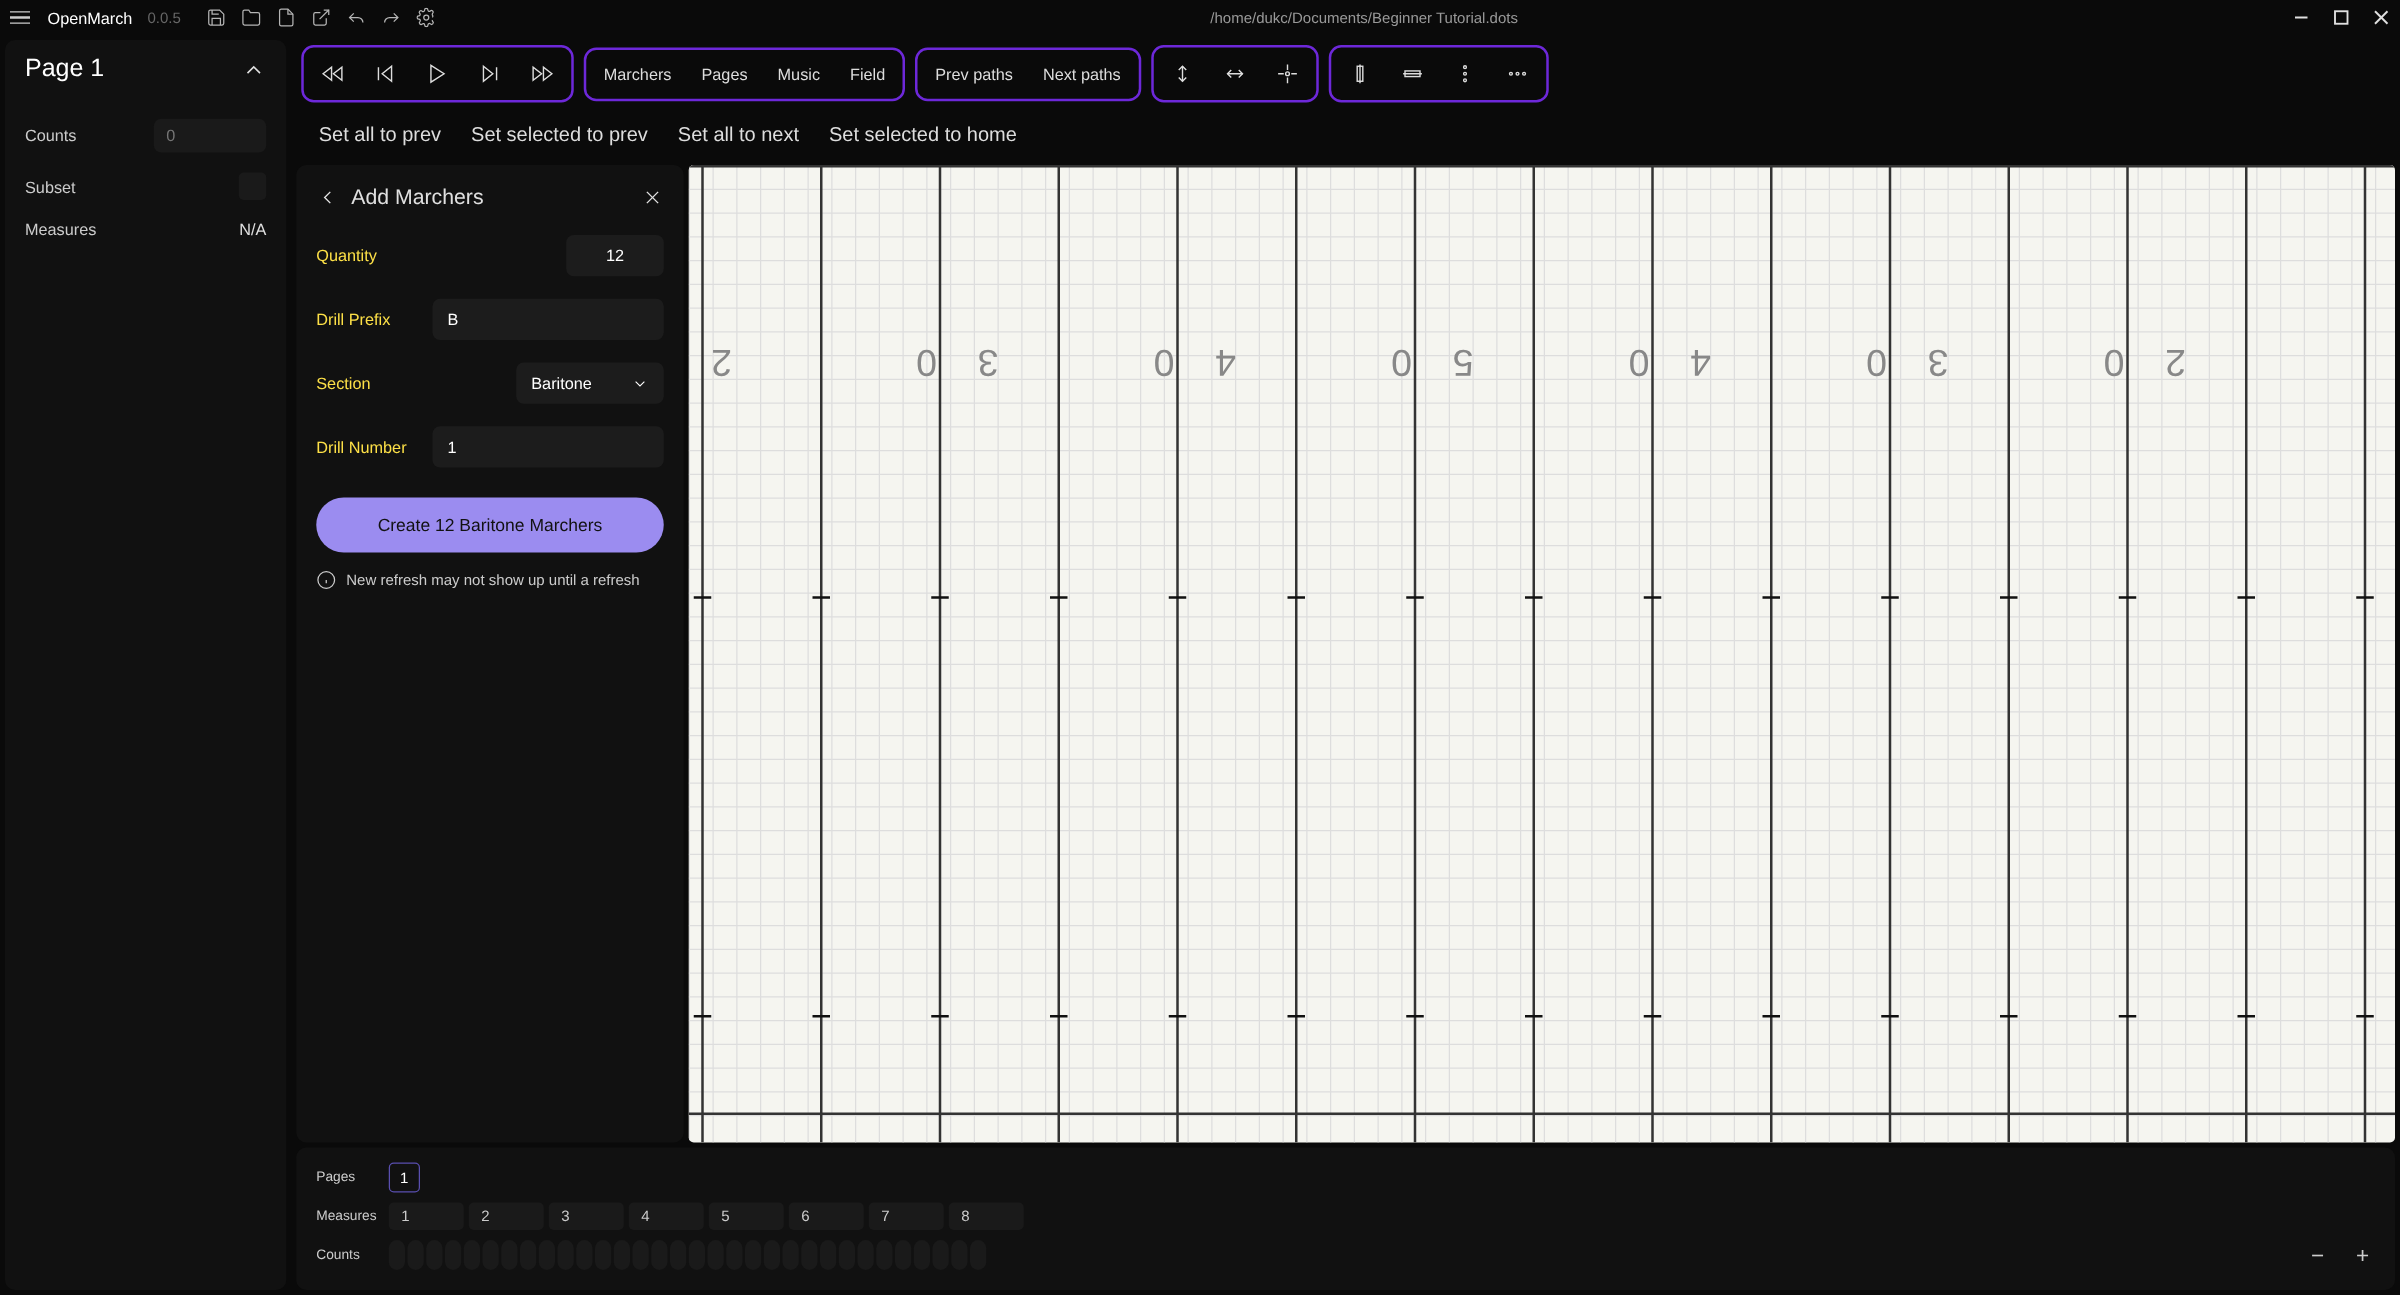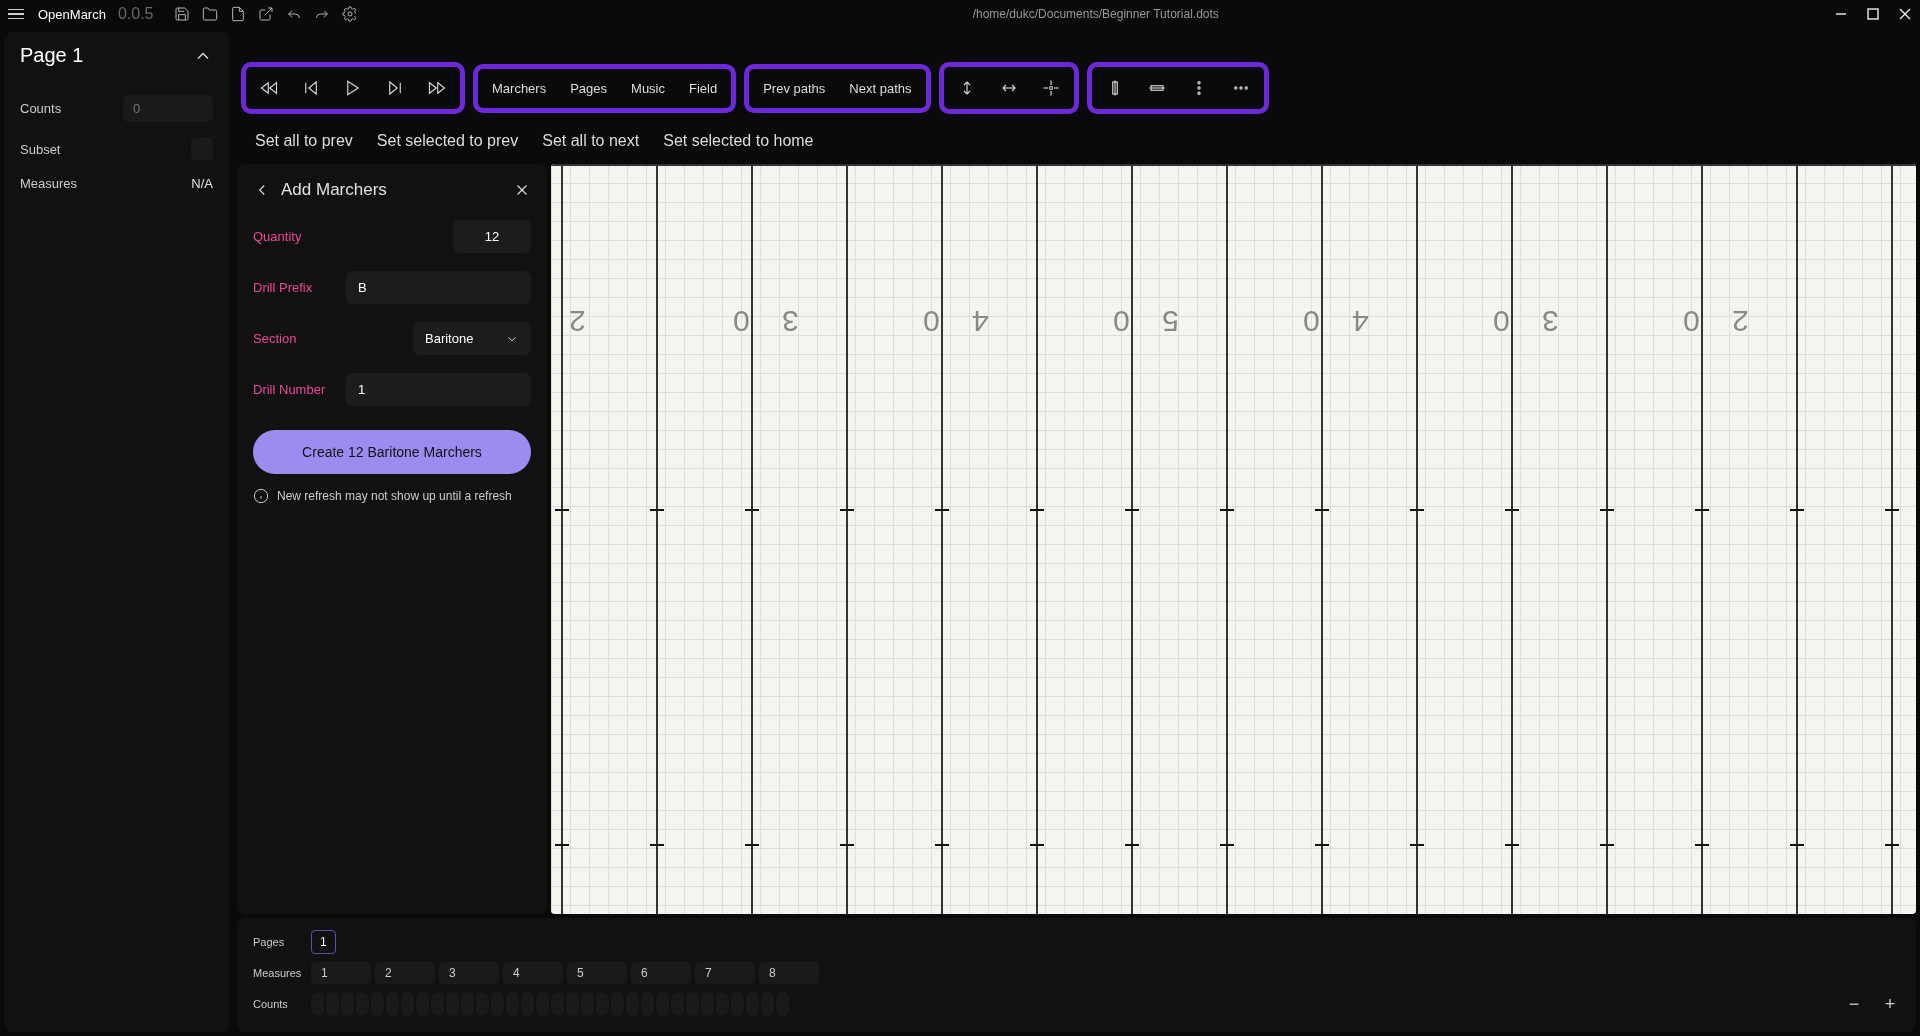--- a/index.html
+++ b/index.html
@@ -4,21 +4,21 @@
 <style>
 * { box-sizing: border-box; margin: 0; padding: 0; font-family: -apple-system, BlinkMacSystemFont, "Segoe UI", sans-serif; }
 body { background: #0a0a0a; color: #e0e0e0; width: 1920px; height: 1036px; overflow: hidden; position: relative; }
 
 
 .titlebar { height: 28px; display: flex; align-items: center; padding: 0 8px; background: #0a0a0a; }
 .titlebar-left { display: flex; align-items: center; gap: 12px; }
 .menu-icon { width: 18px; height: 18px; cursor: pointer; display:flex; flex-direction:column; justify-content:center; gap:3px;}
 .menu-icon span{height:1.5px;background:#ccc;width:16px;}
 .app-name { font-size: 13px; font-weight: 500; color: #fff; }
-.app-version { font-size: 16px; color: #666; }
+.app-version { font-size: 12px; color: #666; }
 .titlebar-icons { display: flex; gap: 12px; margin-left: 8px; }
 .tb-icon { width: 16px; height: 16px; cursor: pointer; opacity: 0.8; }
 .file-path { flex: 1; text-align: center; font-size: 12px; color: #999; }
 .window-controls { display: flex; gap: 18px; }
 .wc { width: 14px; height: 14px; cursor: pointer; display:flex;align-items:center;justify-content:center;}
 
 
 .content { display: flex; height: calc(100% - 28px); }
 
 
@@ -28,39 +28,39 @@
 .chevron { cursor: pointer; }
 .sidebar-row { display: flex; justify-content: space-between; align-items: center; margin-bottom: 16px; font-size: 13px; }
 .sidebar-label { color: #ccc; }
 .counts-input { background: #1a1a1a; border: none; border-radius: 6px; padding: 6px 10px; width: 90px; color: #666; font-size: 13px; outline: none; }
 
 
 .main { flex: 1; display: flex; flex-direction: column; padding: 4px; gap: 4px; }
 
 
 .toolbar { display: flex; gap: 8px; align-items: center; padding: 4px; }
-.tool-group { display: flex; align-items: flex-end; gap: 4px; background: transparent; border: 5px solid #6d28d9; border-radius: 10px; padding: 4px; margin-top: 26px; }
+.tool-group { display: flex; align-items: flex-end; gap: 4px; background: transparent; border: 2px solid #6d28d9; border-radius: 10px; padding: 4px; }
 .tool-btn { background: transparent; border: none; color: #ddd; padding: 8px 10px; font-size: 13px; cursor: pointer; border-radius: 6px; display: flex; align-items: center; justify-content: center; }
 .tool-btn svg { width: 18px; height: 18px; }
 
 
 .toolbar2 { display: flex; gap: 4px; padding: 4px 8px; }
 .tool2-btn { background: transparent; border: none; color: #ddd; padding: 6px 10px; font-size: 16px; cursor: pointer; border-radius: 6px; }
 
 
 .canvas-row { flex: 1; display: flex; gap: 4px; position: relative; }
 
 
 .panel { width: 310px; background: #111; border-radius: 8px; padding: 16px; }
 .panel-header { display: flex; align-items: center; gap: 10px; margin-bottom: 20px; }
 .panel-back { cursor: pointer; }
 .panel-title { font-size: 17px; font-weight: 500; flex: 1; }
 .panel-close { cursor: pointer; }
 .form-row { display: flex; align-items: center; justify-content: space-between; margin-bottom: 18px; font-size: 13px; }
-.form-label { color: #ec4899; }
+.form-label { color: #fde047; }
 .form-input { background: #1c1c1c; border: none; border-radius: 6px; padding: 9px 12px; color: #fff; font-size: 13px; outline: none; text-align: left; }
 .form-input.qty { width: 78px; text-align:center; }
 .form-input.wide { width: 185px; }
 .form-select { background: #1c1c1c; border: none; border-radius: 6px; padding: 9px 12px; color: #fff; font-size: 13px; display: flex; align-items: center; justify-content: space-between; gap: 16px; cursor: pointer; width: 118px; }
 .create-btn { width: 100%; background: #9b8cf0; color: #111; border: none; border-radius: 22px; padding: 14px; font-size: 14px; font-weight: 500; cursor: pointer; margin-top: 6px; }
 .info-row { display: flex; align-items: center; gap: 8px; margin-top: 14px; font-size: 12px; color: #ccc; }
 
 
 .field { flex: 1; background: #f5f5f0; border-radius: 4px; position: relative; overflow: hidden; }
 .field-grid { position: absolute; inset: 0; }

